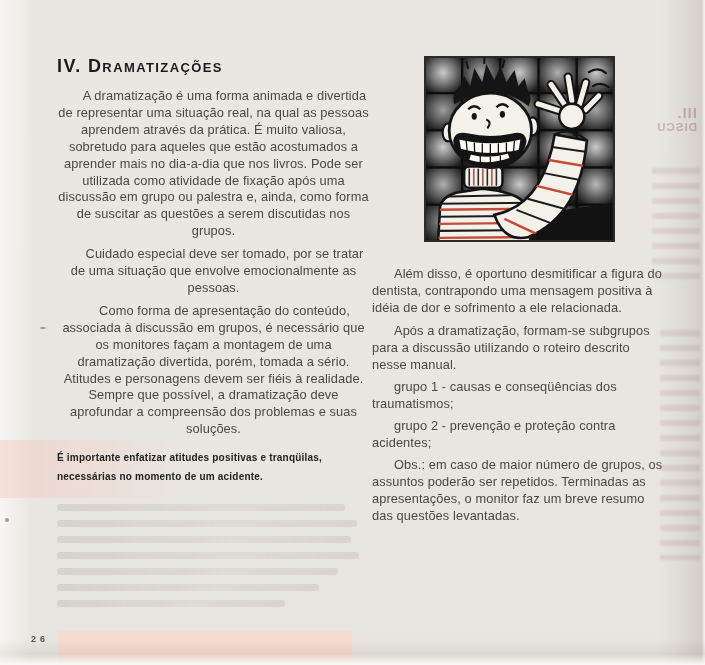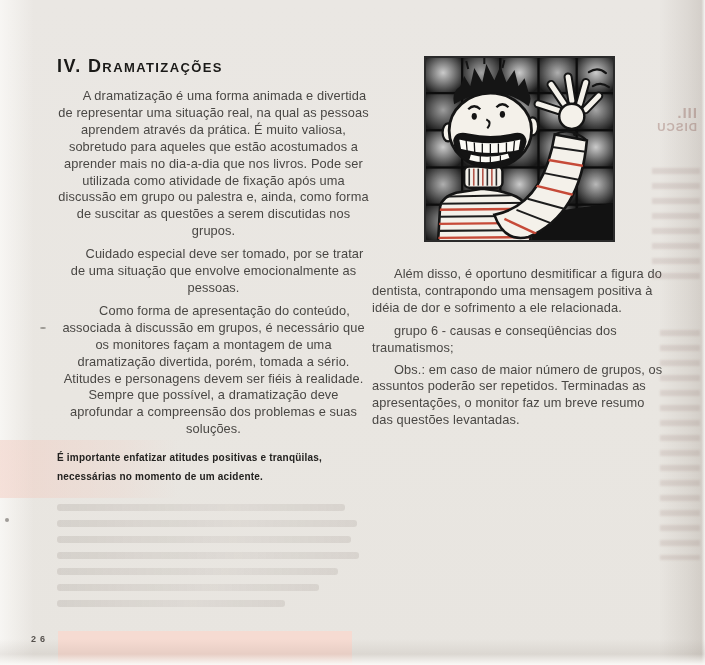--- a/index.html
+++ b/index.html
@@ -215,21 +215,23 @@
           <path d="M44,104 Q64,110 86,102 L84,96 Q64,102 46,97 Z" fill="#fbfaf5" stroke="#141414" stroke-width="1.8"></path>
           <path d="M56,99.5 L56,106 M66,100 L66,107 M76,99 L76,105" stroke="#141414" stroke-width="1.2" fill="none"></path>
         </g>
       </g>
     </g>
     <rect x="1" y="1" width="188" height="183" fill="none" stroke="#2b2b2b" stroke-width="2"></rect>
   </svg>
 
   <div class="col col-right">
     <p>Além disso, é oportuno desmitificar a figura do dentista, contrapondo uma mensagem positiva à idéia de dor e sofrimento a ele relacionada.</p>
-    <p class="group-item">grupo 6 - causas e conseqüências dos traumatismos;</p>
+    <p>Após a dramatização, formam-se subgrupos para a discussão utilizando o roteiro descrito nesse manual.</p>
+    <p class="group-item">grupo 1 - causas e conseqüências dos traumatismos;</p>
+    <p class="group-item">grupo 2 - prevenção e proteção contra acidentes;</p>
     <p>Obs.: em caso de maior número de grupos, os assuntos poderão ser repetidos. Terminadas as apresentações, o monitor faz um breve resumo das questões levantadas.</p>
   </div>
 
   <div class="mirror-head">
     <div class="m1">III.</div>
     <div class="m2">DISCU</div>
   </div>
   <div class="bleed-right-col" style="top:168px;height:120px;"></div>
   <div class="bleed-right-col" style="top:330px;height:230px;width:40px;"></div>
 

